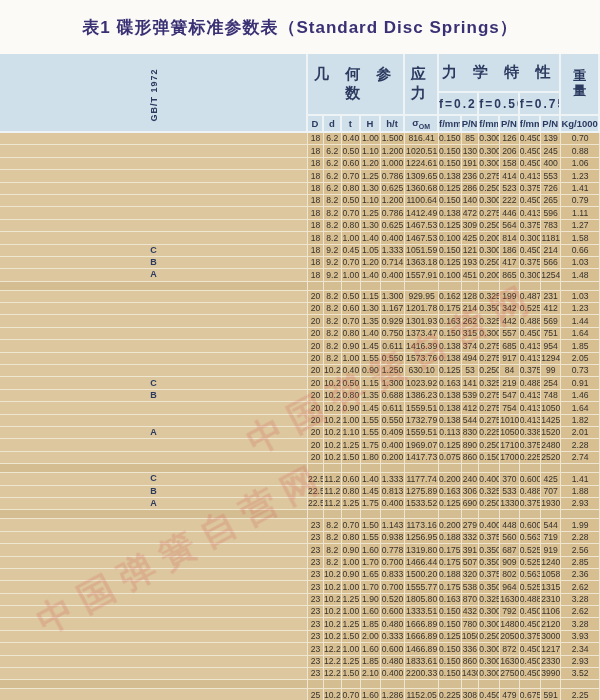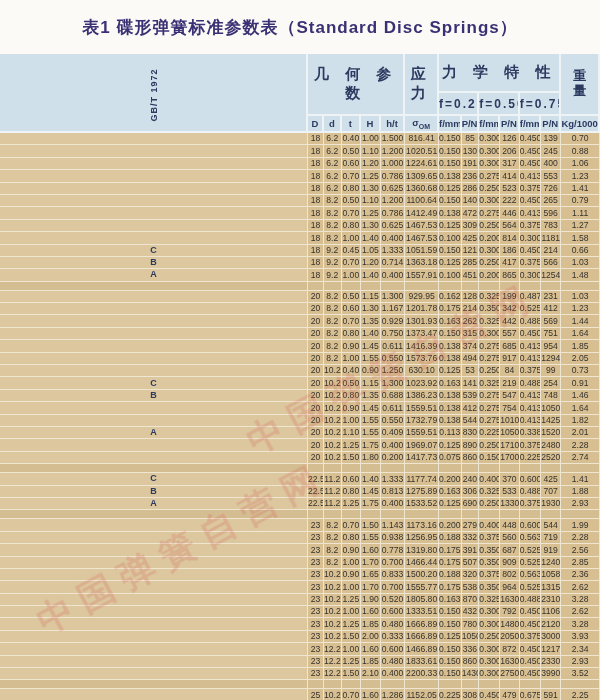--- a/index.html
+++ b/index.html
@@ -163,21 +163,21 @@
           <td class="marker"></td>
           <td>18</td>
           <td>6.2</td>
           <td>0.60</td>
           <td>1.20</td>
           <td>1.000</td>
           <td>1224.61</td>
           <td>0.150</td>
           <td>191</td>
           <td>0.300</td>
-          <td>317</td>
+          <td>158</td>
           <td>0.450</td>
           <td>400</td>
           <td>1.06</td>
         </tr>
         <tr>
           <td class="marker"></td>
           <td>18</td>
           <td>6.2</td>
           <td>0.70</td>
           <td>1.25</td>
@@ -289,21 +289,21 @@
         </tr>
         <tr>
           <td class="marker">B</td>
           <td>18</td>
           <td>9.2</td>
           <td>0.70</td>
           <td>1.20</td>
           <td>0.714</td>
           <td>1363.18</td>
           <td>0.125</td>
-          <td>285</td>
+          <td>193</td>
           <td>0.250</td>
           <td>417</td>
           <td>0.375</td>
           <td>566</td>
           <td>1.03</td>
         </tr>
         <tr>
           <td class="marker">A</td>
           <td>18</td>
           <td>9.2</td>

